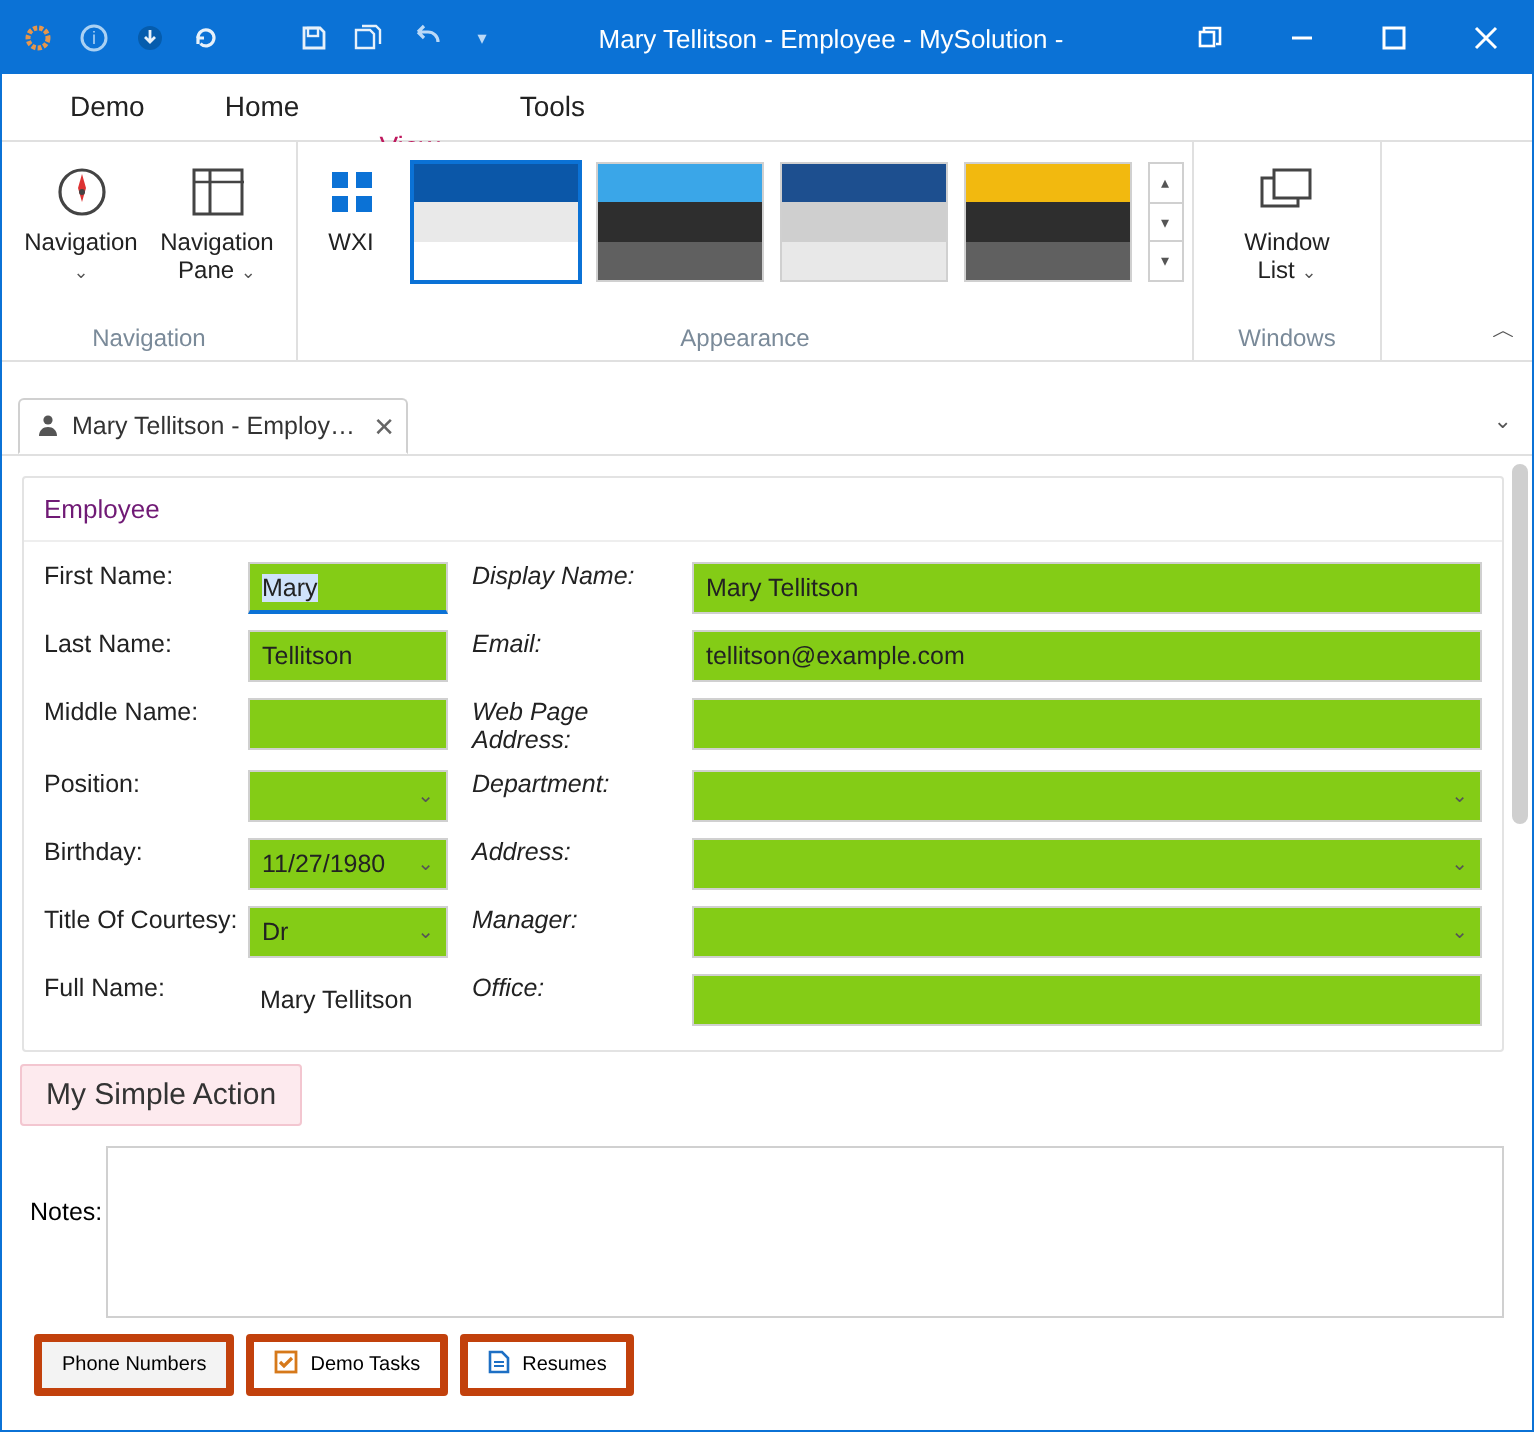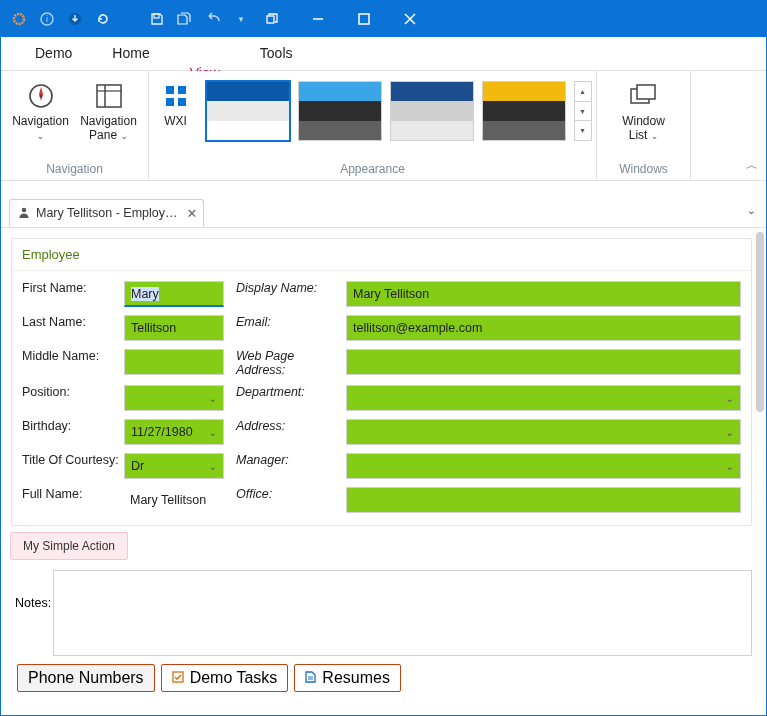--- a/index.html
+++ b/index.html
@@ -36,39 +36,39 @@
   .spin-col div:last-child{border-bottom:none;}
   .collapse-btn { position:absolute; right:8px; bottom:6px; font-size:12px; color:#555; }
   
   .doc-tabs { height: 32px; display:flex; align-items:flex-end; padding-left:8px; border-bottom:1px solid #e0e0e0; background:#fff; position:relative;margin-top:15px;}
   .doc-tab { border:1px solid #d0d0d0; border-bottom:1px solid #fff; background:#fff; height:28px; padding:0 26px 0 8px; display:flex; align-items:center; gap:6px; font-size:12.5px; color:#333; border-radius:3px 3px 0 0; position:relative;}
   .doc-tab .close { position:absolute; right:6px; font-size:13px; color:#666; }
   .doc-tabs .expand { position:absolute; right:10px; top:8px; font-size:11px; color:#555; }
   
   .form-area { flex:1; overflow:hidden; position:relative; background:#fff; }
   .form-inner { margin:10px 14px 0 10px; border:1px solid #e3e3e3; border-radius:2px; }
-  .form-header { padding:8px 10px; font-size:13px; color:#4d7c0f; border-bottom:1px solid #eee; }
+  .form-header { padding:8px 10px; font-size:13px; color:#701a75; border-bottom:1px solid #eee; }
   .form-grid { padding:10px 10px 4px; }
   .row { display:flex; align-items:flex-start; margin-bottom:8px; }
   .row .lbl { font-size:12.5px; color:#222; }
   .row .col-l-lbl { width:102px; }
   .row .col-l-inp { width:100px; margin-right:12px; }
   .row .col-r-lbl { width:110px;font-style:italic; }
   .row .col-r-inp { flex:1; }
   .input { height:26px; border:1px solid #d0d0d0; background:#84cc16; padding:0 6px; font-size:12.5px; display:flex; align-items:center; color:#222; position:relative; width:100%; }
   .input.focus { border-bottom:2px solid #0b72d6; }
   .input.noborder { border:none; background:transparent; }
   .input .sel-text { background:#cfe2fb; }
   .input .dd { position:absolute; right:6px; font-size:10px; color:#555; }
-  .action-btn { margin:6px 0 0 0; display:inline-block; padding:6px 12px; font-size:12px; background:#fdeaee; border:1px solid #f3c6d0; color:#333; border-radius:2px; position:relative; left:-1px;}
+  .action-btn { margin:6px 0 0 0; display:inline-block; padding:6px 12px; font-size:15px; background:#fdeaee; border:1px solid #f3c6d0; color:#333; border-radius:2px; position:relative; left:-1px;}
   .notes-row { display:flex; padding:10px 14px 0 14px; gap:0; }
   .notes-row .lbl { font-size:12.5px; padding-top:26px; width:38px; }
   .notes-box { flex:1; height:86px; border:1px solid #d0d0d0; }
   .bottom-tabs { display:flex; gap:6px; padding:8px 0 8px 16px; }
-  .btab { border:1px solid #c2410c; padding:4px 10px; font-size:16px; display:flex; align-items:center; gap:6px; background:#fff; border-radius:2px;}
+  .btab { border:4px solid #c2410c; padding:4px 10px; font-size:10px; display:flex; align-items:center; gap:6px; background:#fff; border-radius:2px;}
   .btab.active { background:#f3f3f3; }
   .scrollbar-v { position:absolute; right:2px; top:4px; width:8px; height:180px; background:#cfcfcf; border-radius:4px; }
   
   svg { overflow: visible; }
 </style>
 </head>
 <body>
 
 <div class="window">
 
@@ -110,20 +110,21 @@
             <path d="M4 1h7l2 2v7" fill="none" stroke="#fff" stroke-width="1.2"></path>
           </svg>
       </span>
       <span class="qat-icon">
         <svg width="16" height="12" viewBox="0 0 16 12">
             <path d="M14 8a5 5 0 0 0-5-5H4M4 3l3-3M4 3l3 3" fill="none" stroke="#cfe5fb" stroke-width="1.6"></path>
           </svg>
       </span>
       <span class="qat-icon chevron-sm" style="color:#cfe5fb;">▾</span>
     </div>
+    <div class="title-text">Mary Tellitson - Employee - MySolution -</div>
     <div class="win-buttons">
       <div class="win-btn">
         <svg width="12" height="12" viewBox="0 0 12 12">
             <rect x="1" y="3" width="7" height="7" fill="none" stroke="#fff" stroke-width="1.3"></rect>
             <path d="M3 3V1h8v8h-2" fill="none" stroke="#fff" stroke-width="1.3"></path>
           </svg>
       </div>
       <div class="win-btn">
         <svg width="12" height="12">
             <line x1="1" y1="6" x2="11" y2="6" stroke="#fff" stroke-width="1.5"></line>

